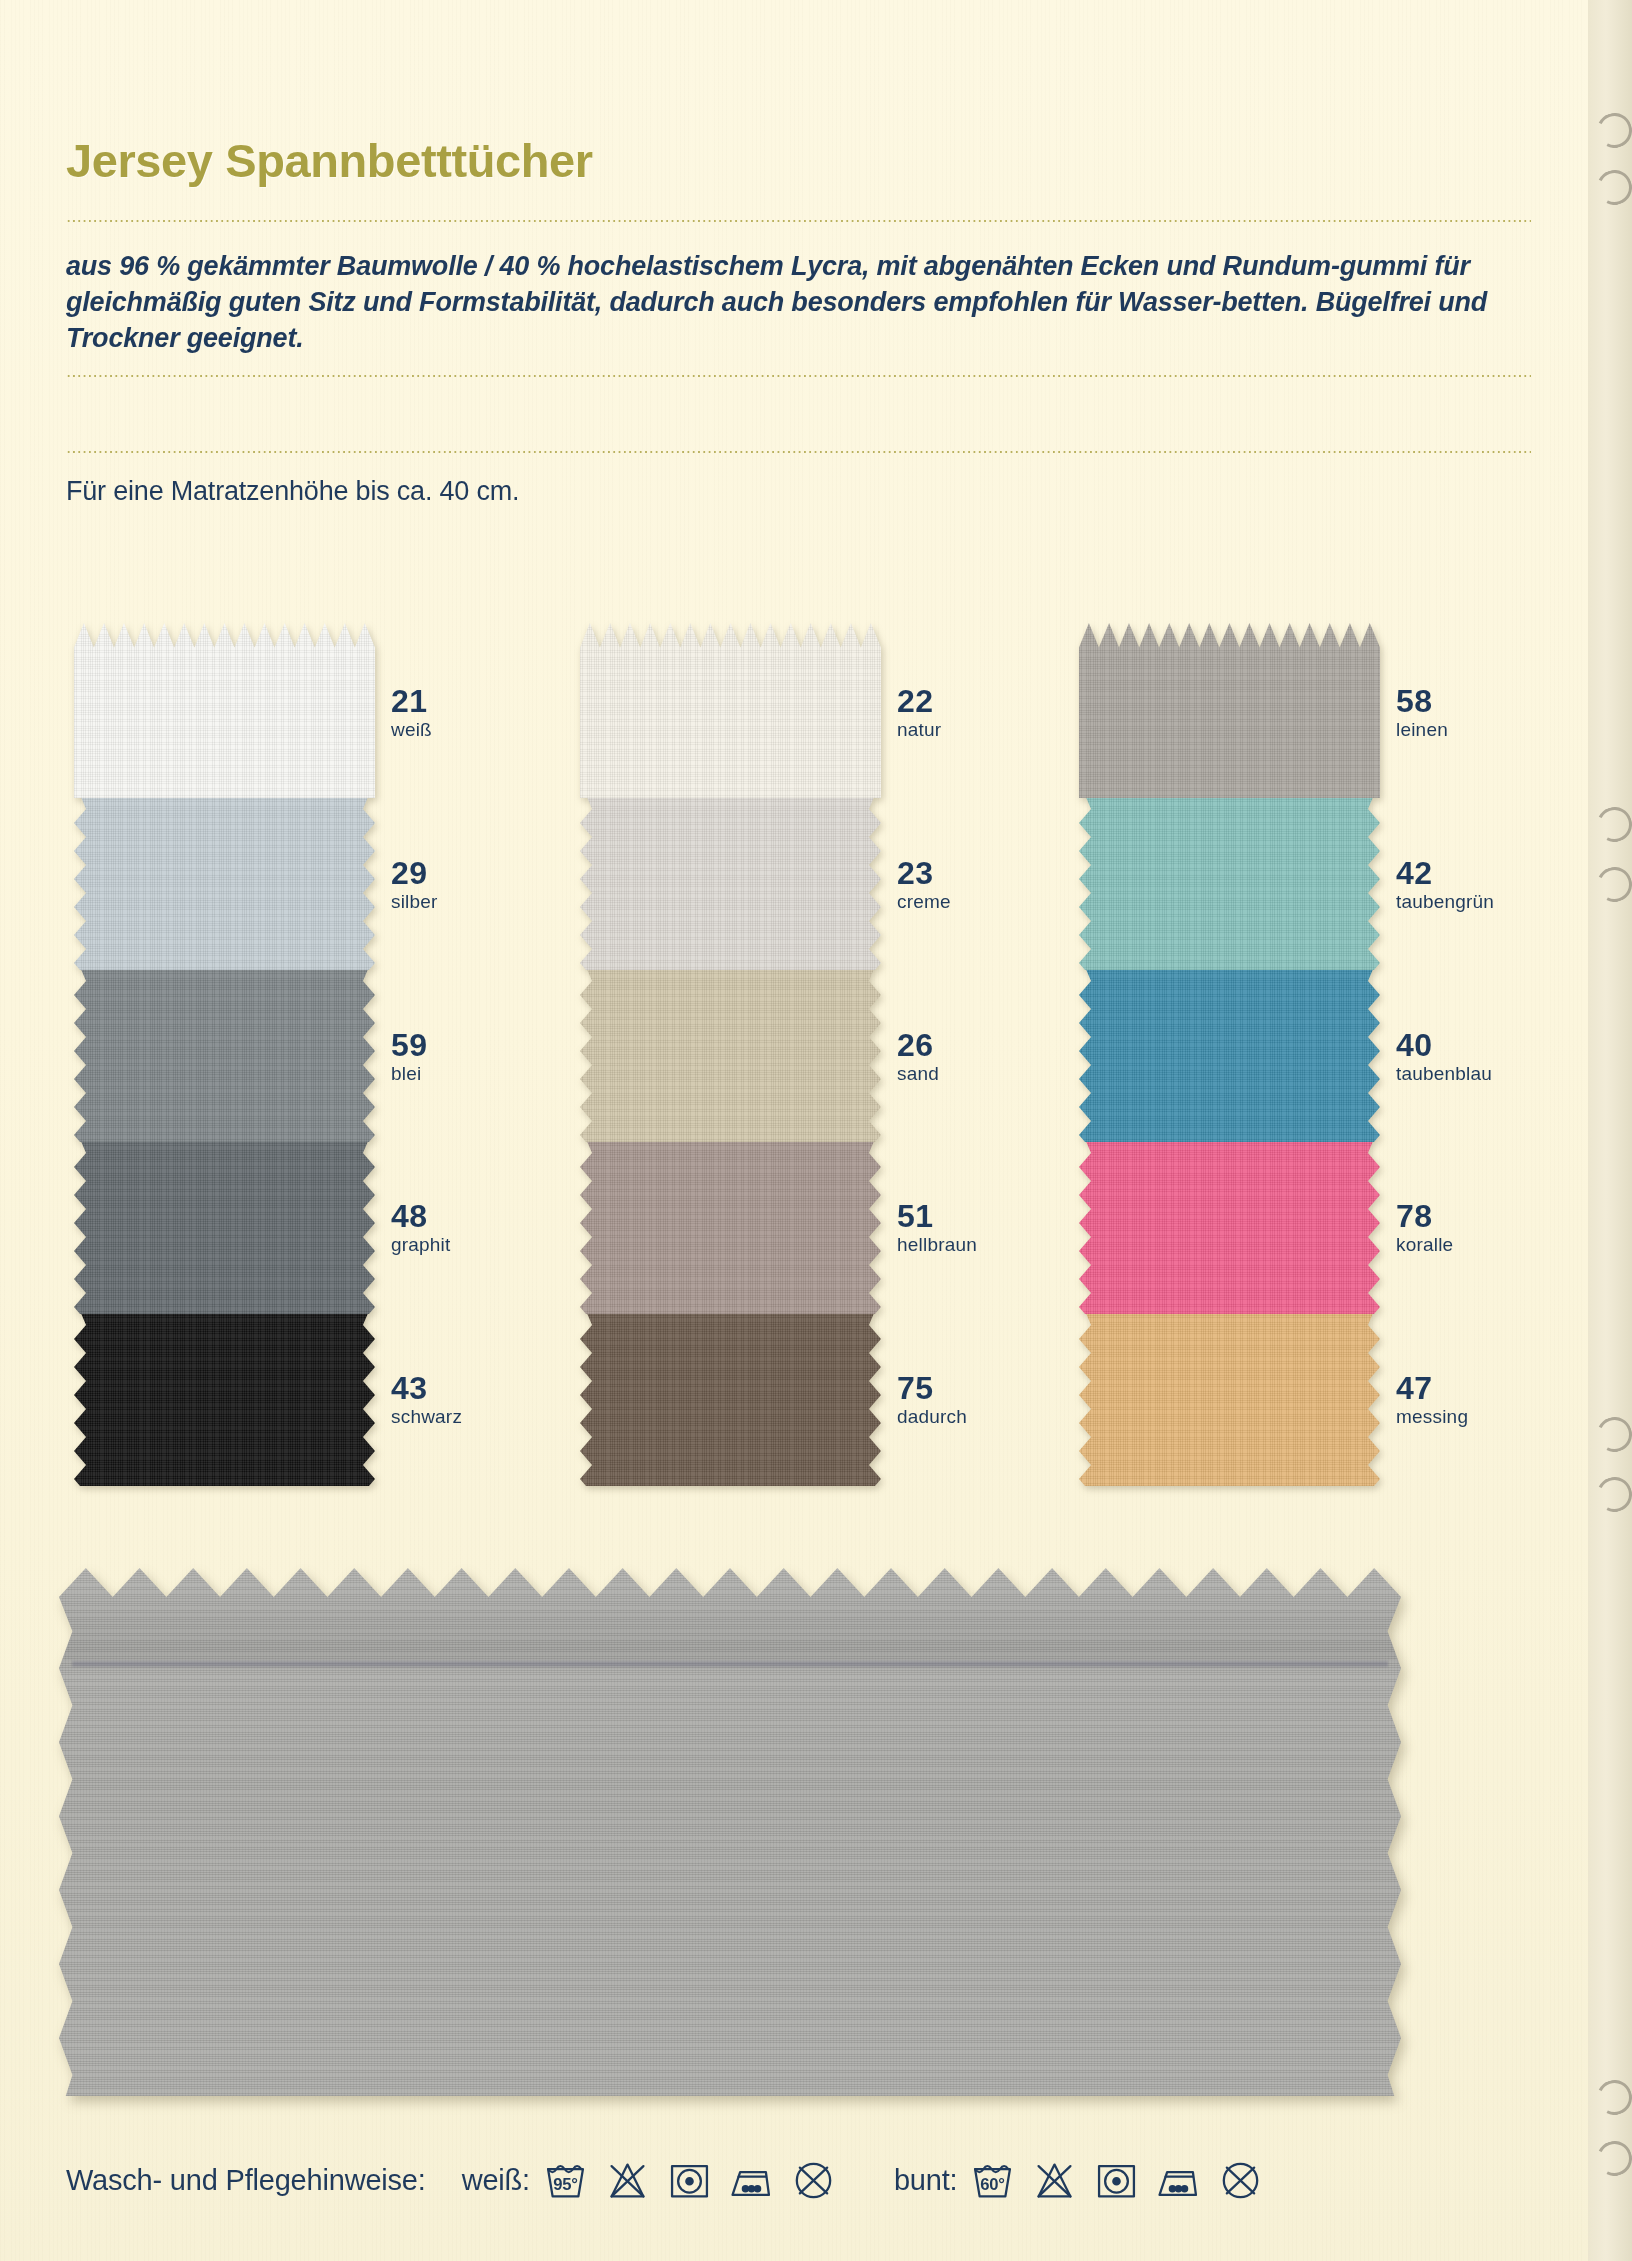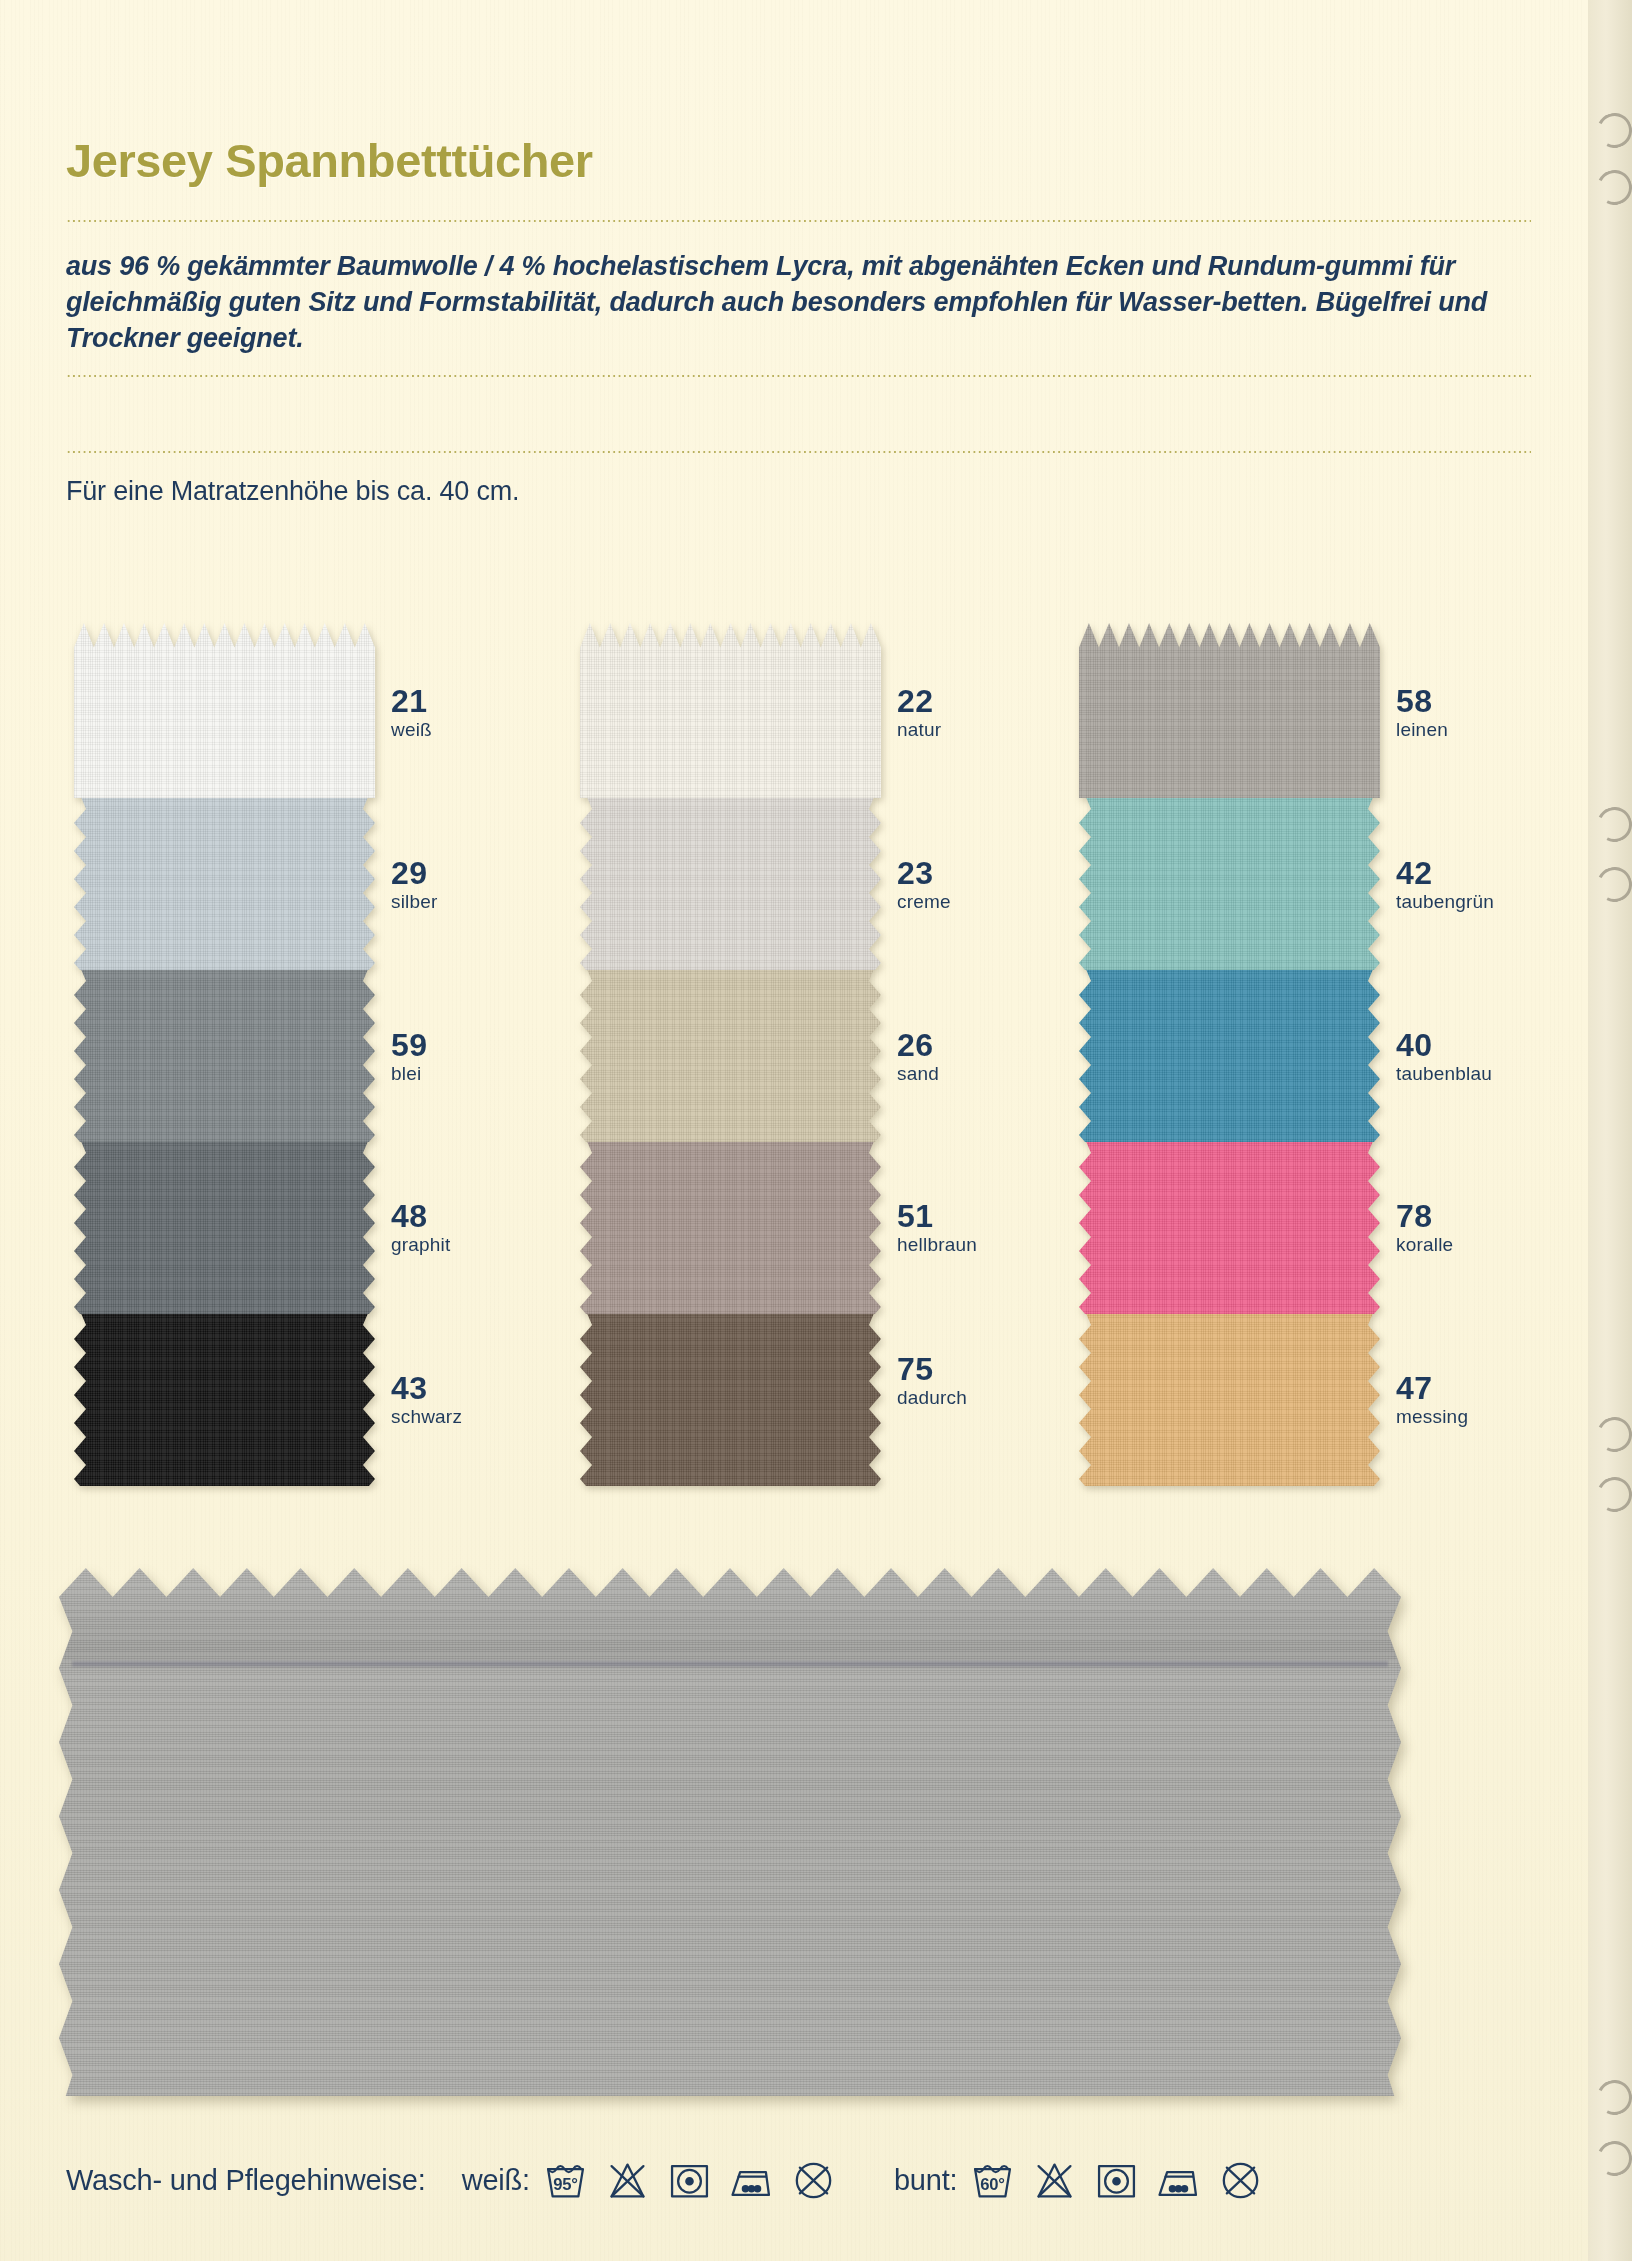--- a/index.html
+++ b/index.html
@@ -332,21 +332,21 @@
     <div class="spiral-ring" style="top:1417px"></div>
     <div class="spiral-ring" style="top:1477px"></div>
     <div class="spiral-ring" style="top:2080px"></div>
     <div class="spiral-ring" style="top:2141px"></div>
   </div>
 
   <h1 id="headline">Jersey Spannbetttücher</h1>
 
   <div class="rule" id="rule-1"></div>
 
-  <p id="intro">aus 96 % gekämmter Baumwolle / 4 % hochelastischem Lycra, mit abgenähten Ecken und Rundum-gummi für gleichmäßig guten Sitz und Formstabilität, dadurch auch besonders empfohlen für Wasser-betten. Bügelfrei und Trockner geeignet.</p>
+  <p id="intro">aus 96 % gekämmter Baumwolle / 40 % hochelastischem Lycra, mit abgenähten Ecken und Rundum-gummi für gleichmäßig guten Sitz und Formstabilität, dadurch auch besonders empfohlen für Wasser-betten. Bügelfrei und Trockner geeignet.</p>
 
   <div class="rule" id="rule-2"></div>
 
 
   <div class="rule" id="rule-3"></div>
 
   <div id="mattress">Für eine Matratzenhöhe bis ca. 40 cm.</div>
 
   <div class="swatch-col" id="col-0">
       <div class="swatch-stack">
@@ -424,21 +424,21 @@
         <div class="nm">creme</div>
       </div>
       <div class="swatch-label" style="top: 403px;">
         <div class="num">26</div>
         <div class="nm">sand</div>
       </div>
       <div class="swatch-label" style="top: 574px;">
         <div class="num">51</div>
         <div class="nm">hellbraun</div>
       </div>
-      <div class="swatch-label" style="top: 727px;">
+      <div class="swatch-label" style="top: 746px;">
         <div class="num">75</div>
         <div class="nm">dadurch</div>
       </div>
     </div>
   <div class="swatch-col" id="col-2">
       <div class="swatch-stack">
         <div class="swatch pinked-top" style="z-index: 10;">
           <div class="tint" style="background: rgb(169, 165, 158);"></div>
           <div class="body"></div>
         </div>

